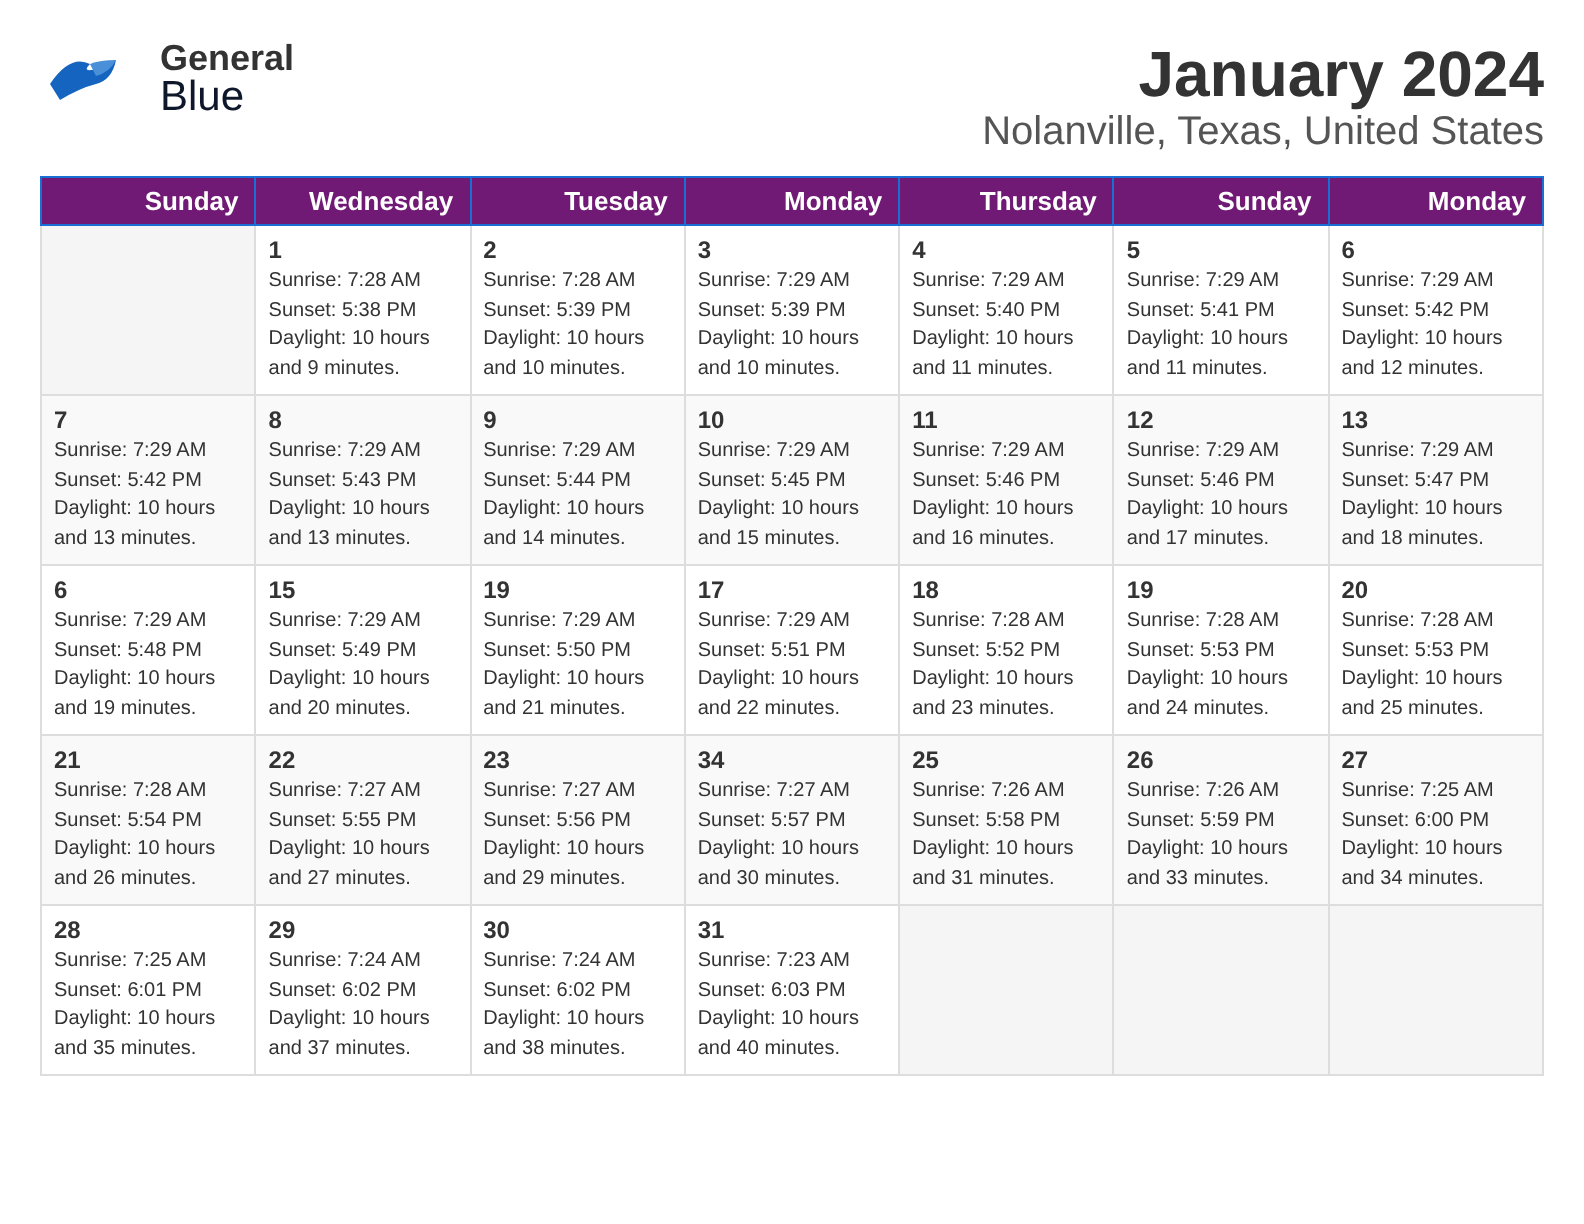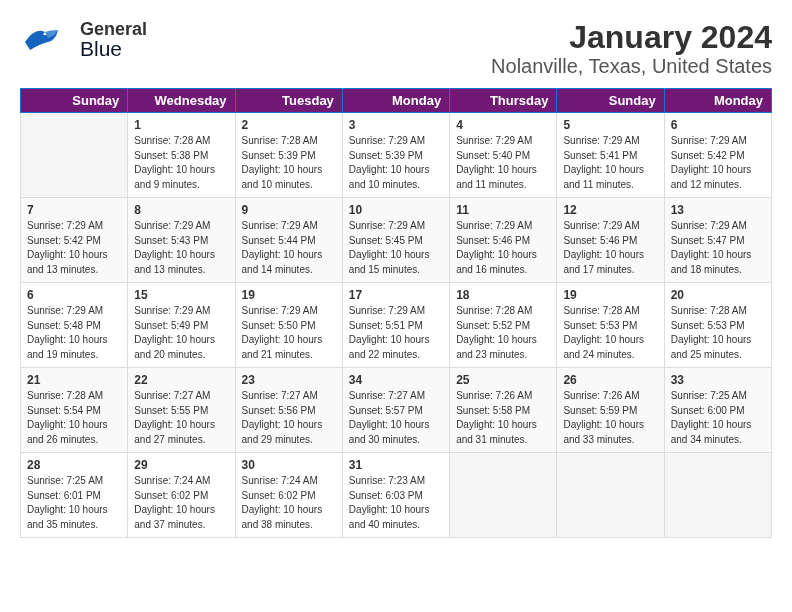--- a/index.html
+++ b/index.html
@@ -178,21 +178,21 @@
         <td><span class="day-number">22</span>
         <span class="day-info">Sunrise: 7:27 AM<br>Sunset: 5:55 PM<br>Daylight: 10 hours and 27 minutes.</span></td>
         <td><span class="day-number">23</span>
         <span class="day-info">Sunrise: 7:27 AM<br>Sunset: 5:56 PM<br>Daylight: 10 hours and 29 minutes.</span></td>
         <td><span class="day-number">34</span>
         <span class="day-info">Sunrise: 7:27 AM<br>Sunset: 5:57 PM<br>Daylight: 10 hours and 30 minutes.</span></td>
         <td><span class="day-number">25</span>
         <span class="day-info">Sunrise: 7:26 AM<br>Sunset: 5:58 PM<br>Daylight: 10 hours and 31 minutes.</span></td>
         <td><span class="day-number">26</span>
         <span class="day-info">Sunrise: 7:26 AM<br>Sunset: 5:59 PM<br>Daylight: 10 hours and 33 minutes.</span></td>
-        <td><span class="day-number">33</span>
+        <td><span class="day-number">27</span>
         <span class="day-info">Sunrise: 7:25 AM<br>Sunset: 6:00 PM<br>Daylight: 10 hours and 34 minutes.</span></td>
       </tr>
       <tr>
         <td><span class="day-number">28</span>
         <span class="day-info">Sunrise: 7:25 AM<br>Sunset: 6:01 PM<br>Daylight: 10 hours and 35 minutes.</span></td>
         <td><span class="day-number">29</span>
         <span class="day-info">Sunrise: 7:24 AM<br>Sunset: 6:02 PM<br>Daylight: 10 hours and 37 minutes.</span></td>
         <td><span class="day-number">30</span>
         <span class="day-info">Sunrise: 7:24 AM<br>Sunset: 6:02 PM<br>Daylight: 10 hours and 38 minutes.</span></td>
         <td><span class="day-number">31</span>

